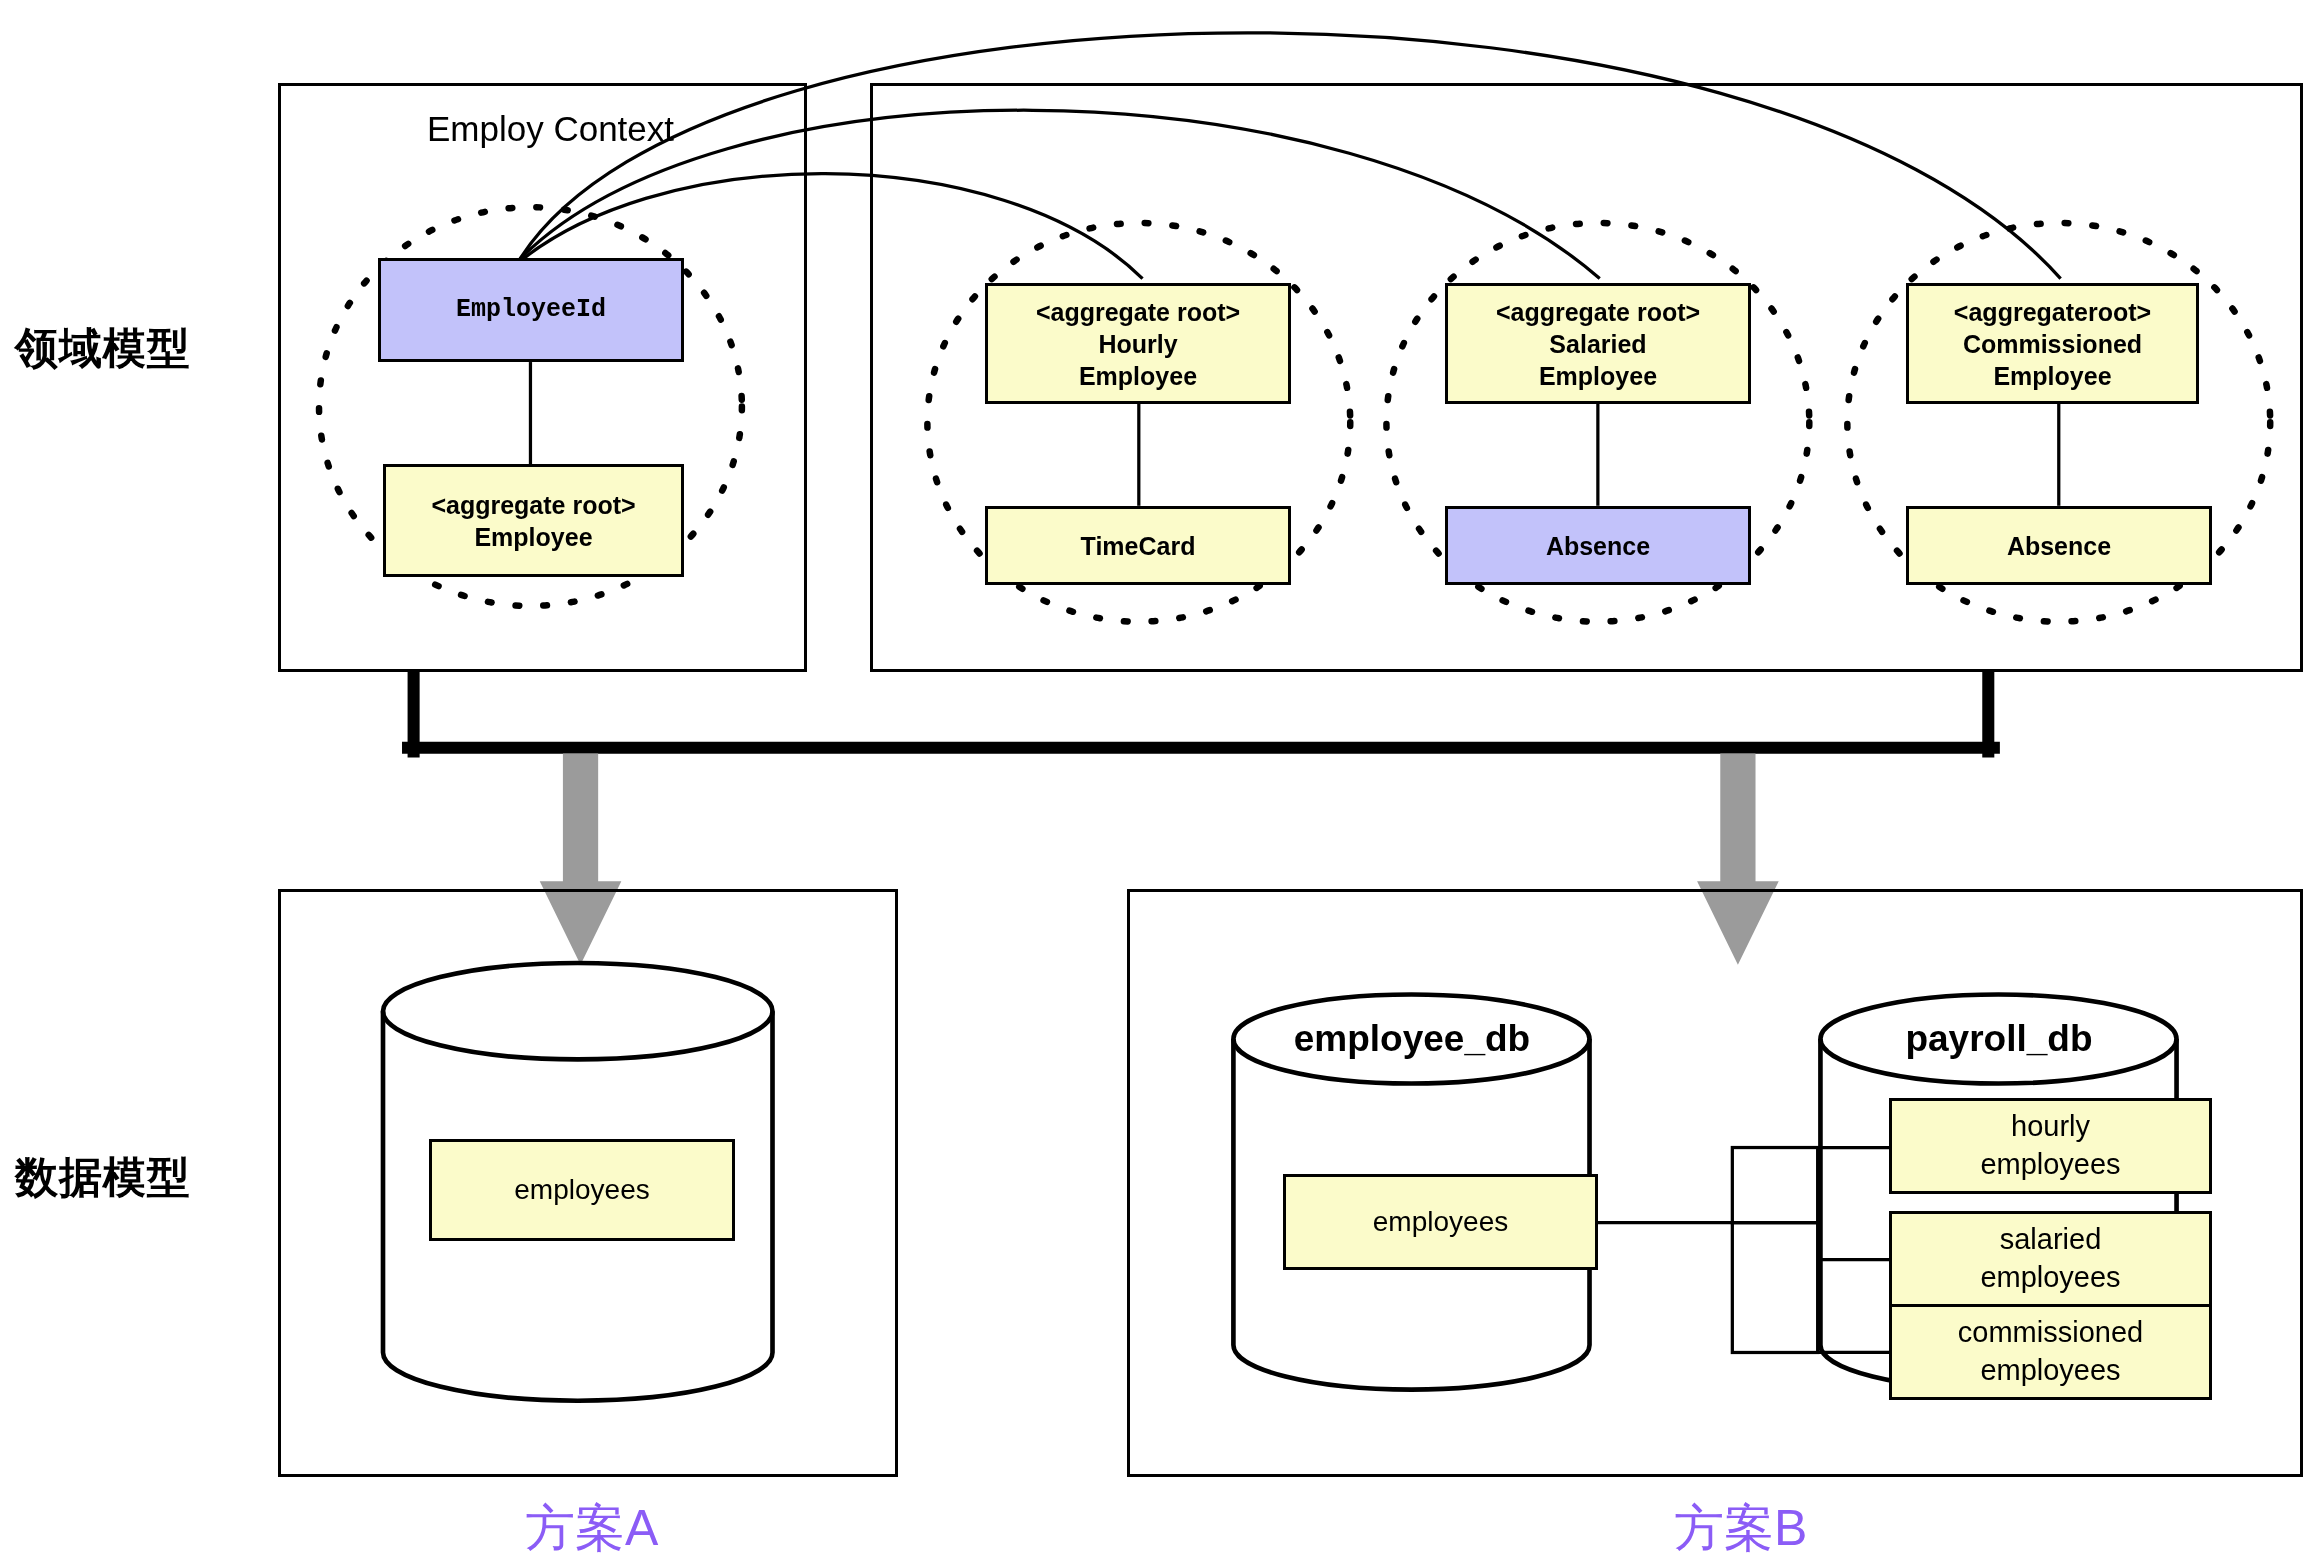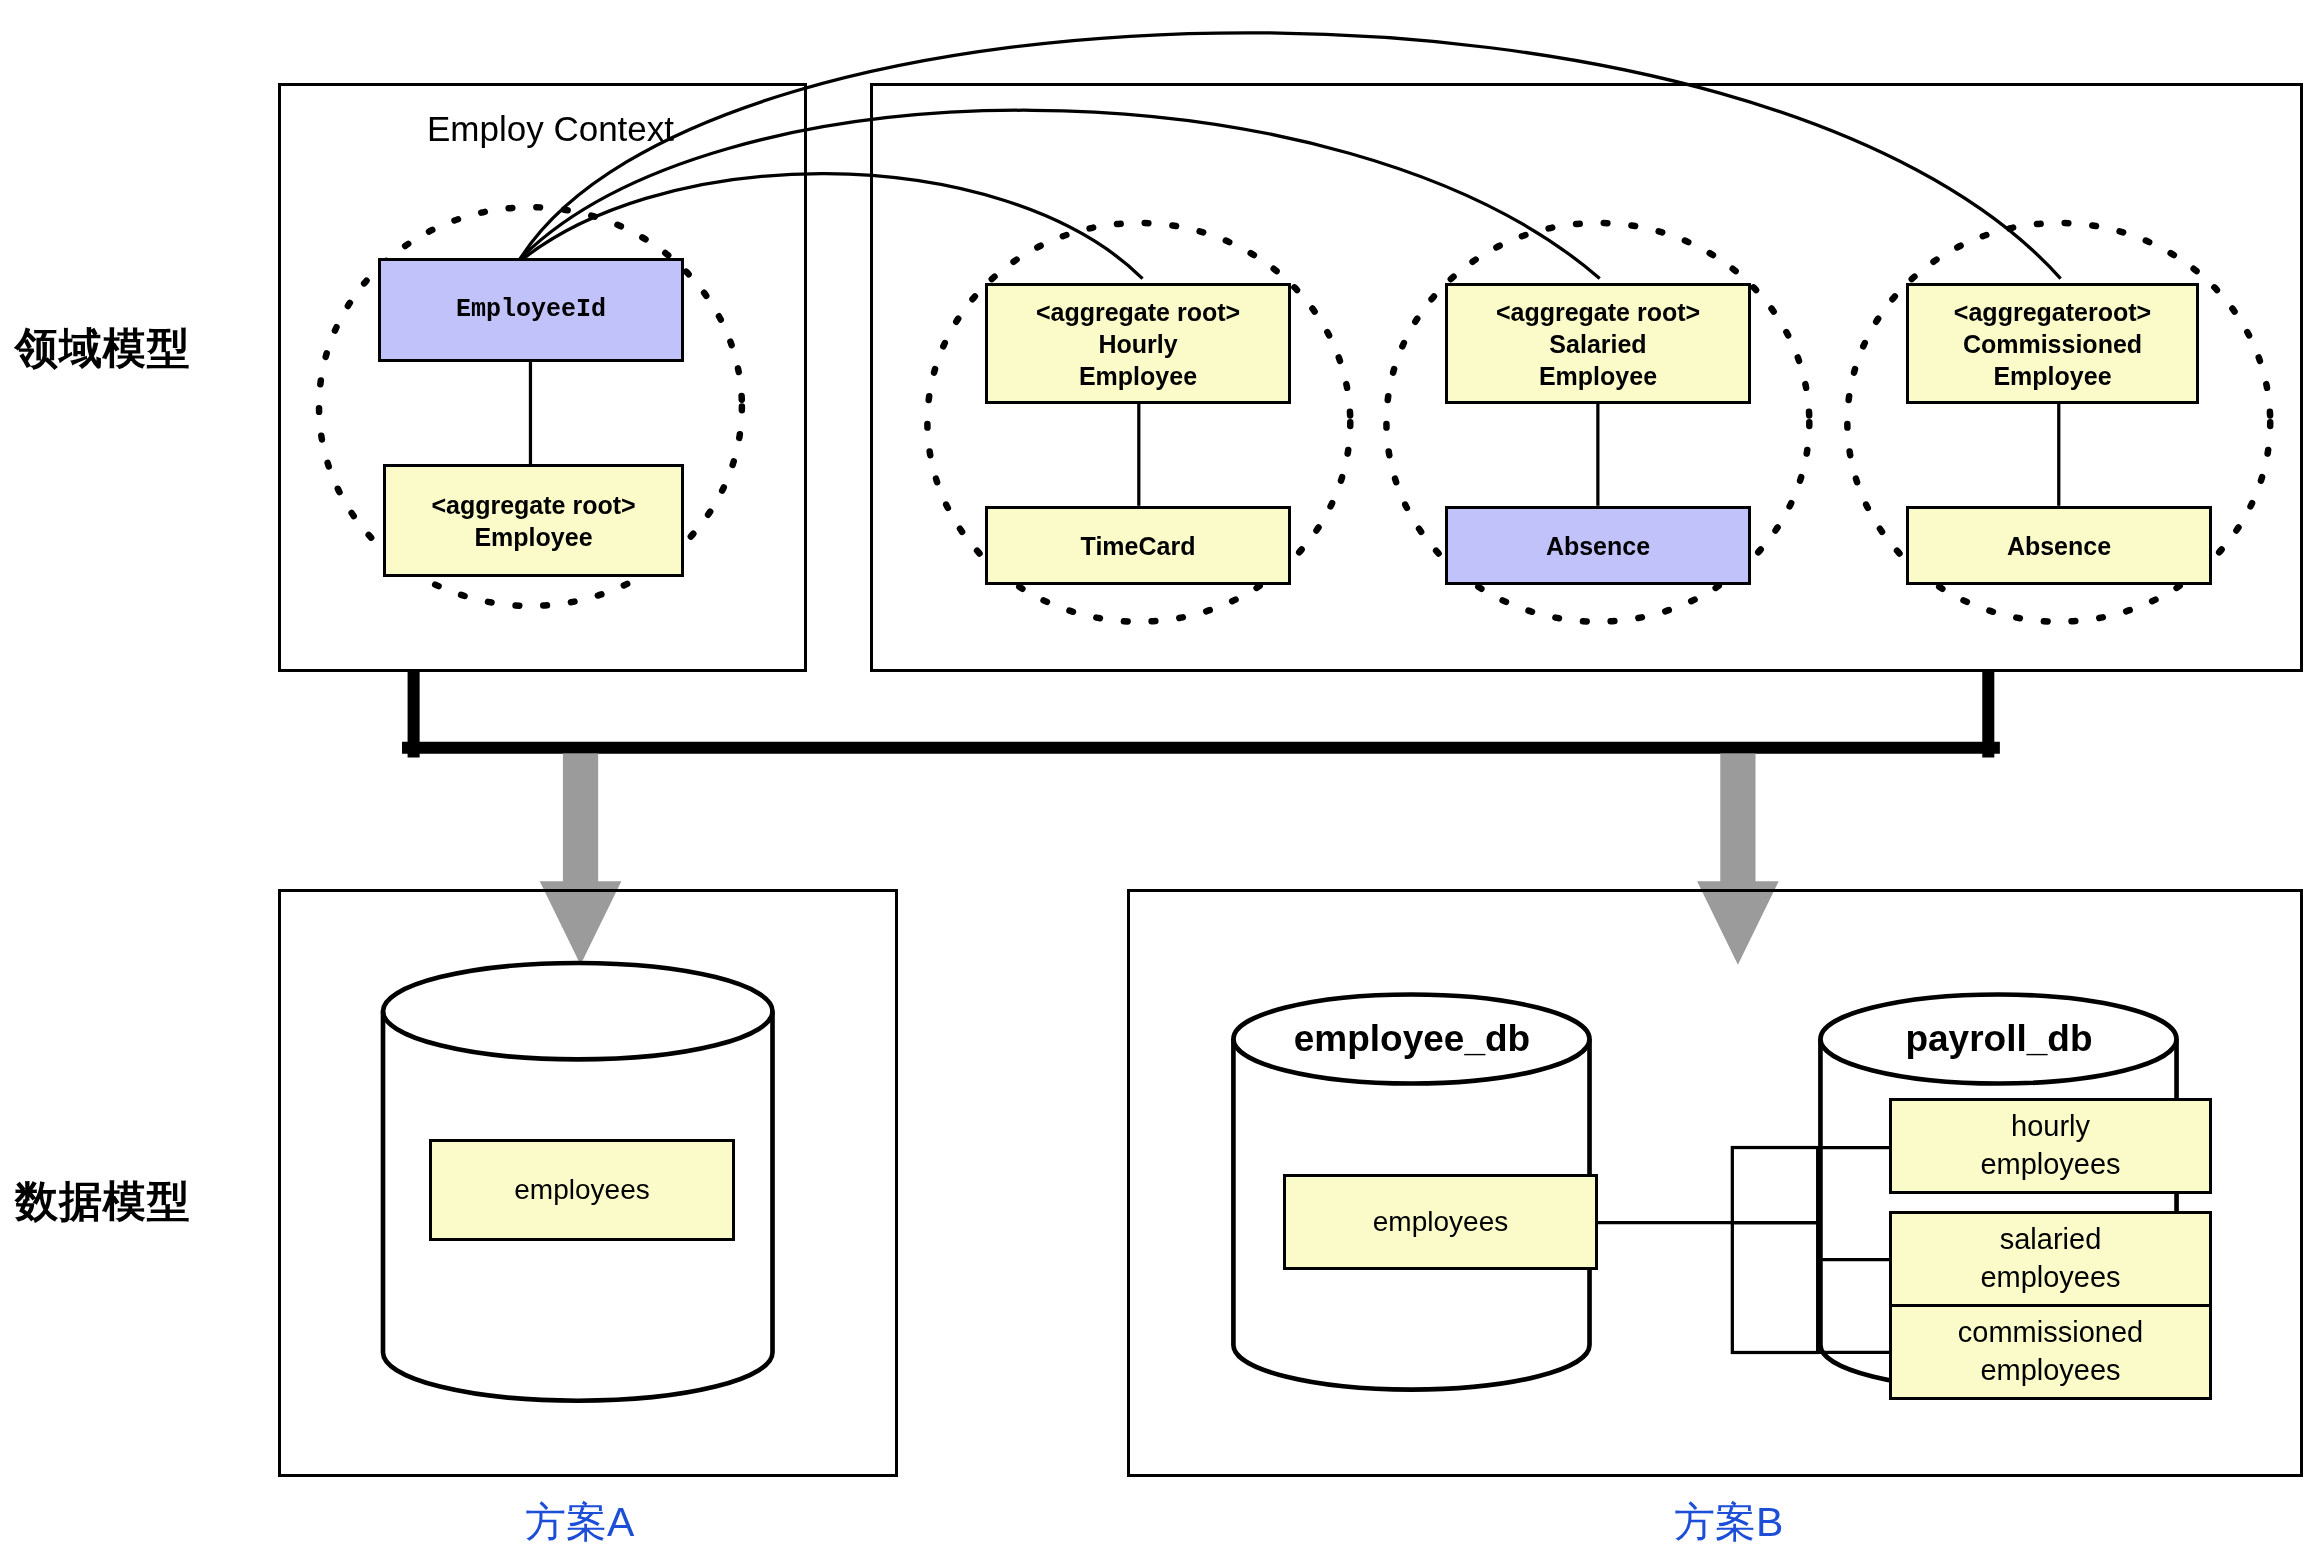--- a/index.html
+++ b/index.html
@@ -1,21 +1,21 @@
 <!DOCTYPE html>
 <html style="font-size:15px"><head>
 <meta charset="utf-8">
 <style>
   html,body{margin:0;padding:0;background:#ffffff;}
   body{font-family:"Liberation Sans","DejaVu Sans",sans-serif;}
   #stage{position:relative;width:2324px;height:1568px;background:#fff;overflow:hidden;}
   #edges{position:absolute;left:0;top:0;width:2324px;height:1568px;}
   .lbl-row{position:absolute;font-weight:bold;color:#000;white-space:nowrap;}
   .row-label{font-size:43px;letter-spacing:0.9px;text-align:center;}
-  .plan-label{position:absolute;font-size:41px;color:#1d4ed8;white-space:nowrap;}
+  .plan-label{position:absolute;font-size:50px;color:#8b5cf6;white-space:nowrap;}
   .ctx-box{position:absolute;border:3.7px solid #000;background:transparent;box-sizing:border-box;}
   .ctx-title{position:absolute;font-size:35px;color:#000;white-space:nowrap;text-align:center;padding-left:8px;}
   .node{position:absolute;box-sizing:border-box;border:3.7px solid #000;display:flex;
         flex-direction:column;align-items:center;justify-content:center;
         font-size:25px;line-height:1.28;color:#000;text-align:center;font-weight:bold;}
   .node span{display:block;}
   .n-yellow{background:#fbfbca;}
   .n-purple{background:#c2c2fa;}
   .db-name{position:absolute;font-size:37px;font-weight:bold;color:#000;white-space:nowrap;text-align:center;}
   .panel{position:absolute;border:3.7px solid #000;box-sizing:border-box;background:transparent;}
@@ -78,21 +78,21 @@
       <line x1="1723" y1="1318" x2="1868" y2="1318"></line>
       <rect x="1868" y="1237" width="92" height="81"></rect>
       <rect x="1868" y="1318" width="92" height="140"></rect>
       <line x1="1960" y1="1237" x2="2037" y2="1237"></line>
       <line x1="1960" y1="1358" x2="2037" y2="1358"></line>
       <line x1="1960" y1="1458" x2="2037" y2="1458"></line>
     </g>
   </svg>
 
   <div class="lbl-row row-label" style="left:15px;top:320px;">领域模型</div>
-  <div class="lbl-row row-label" style="left:15px;top:1173px;">数据模型</div>
+  <div class="lbl-row row-label" style="left:15px;top:1149px;">数据模型</div>
 
   <div class="ctx-box" style="left:278px;top:83px;width:529px;height:589px;"></div>
   <div class="ctx-title" style="left:278px;top:109px;width:529px;">Employ Context</div>
 
   <div class="ctx-box" style="left:870px;top:83px;width:1433px;height:589px;"></div>
 
   <div class="node n-purple" style="left:378px;top:258px;width:306px;height:104px;font-family:Liberation Mono, monospace;">
     <span>EmployeeId</span>
   </div>
 

